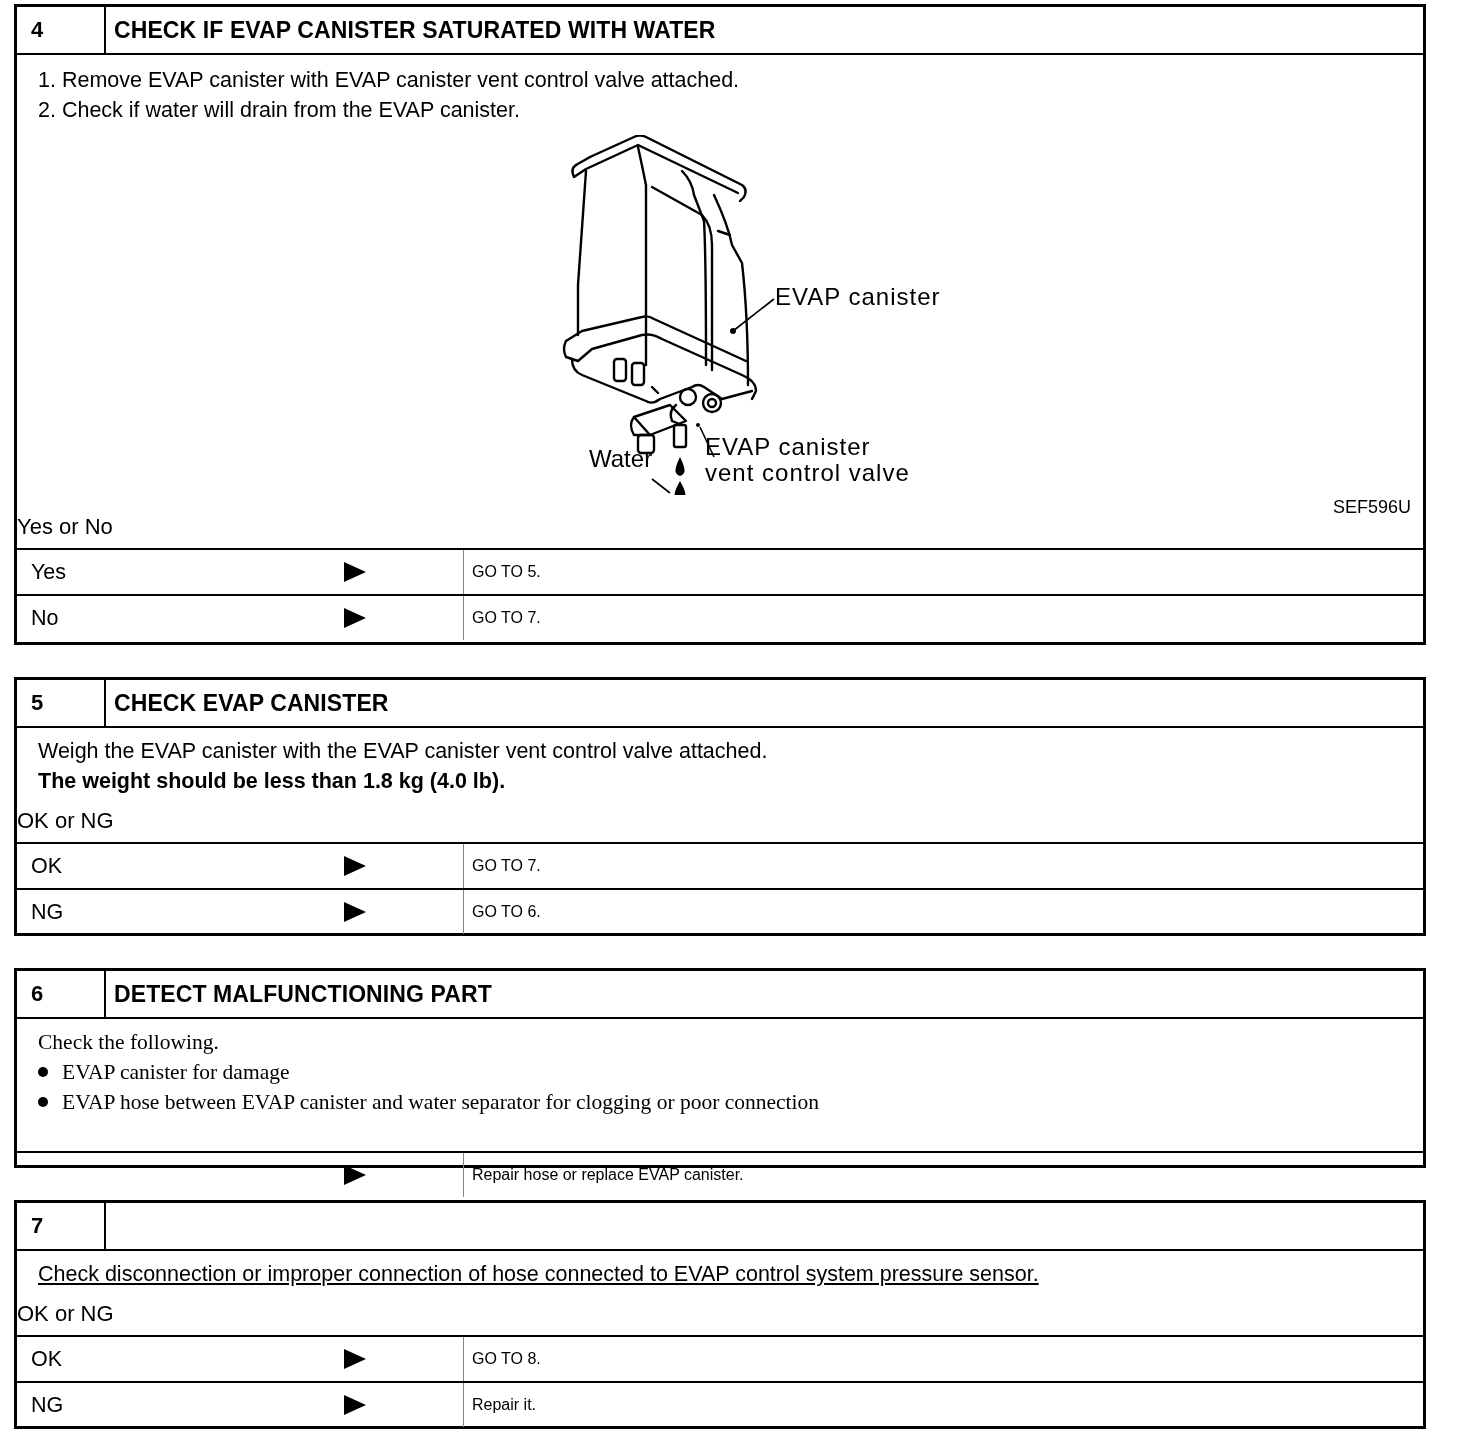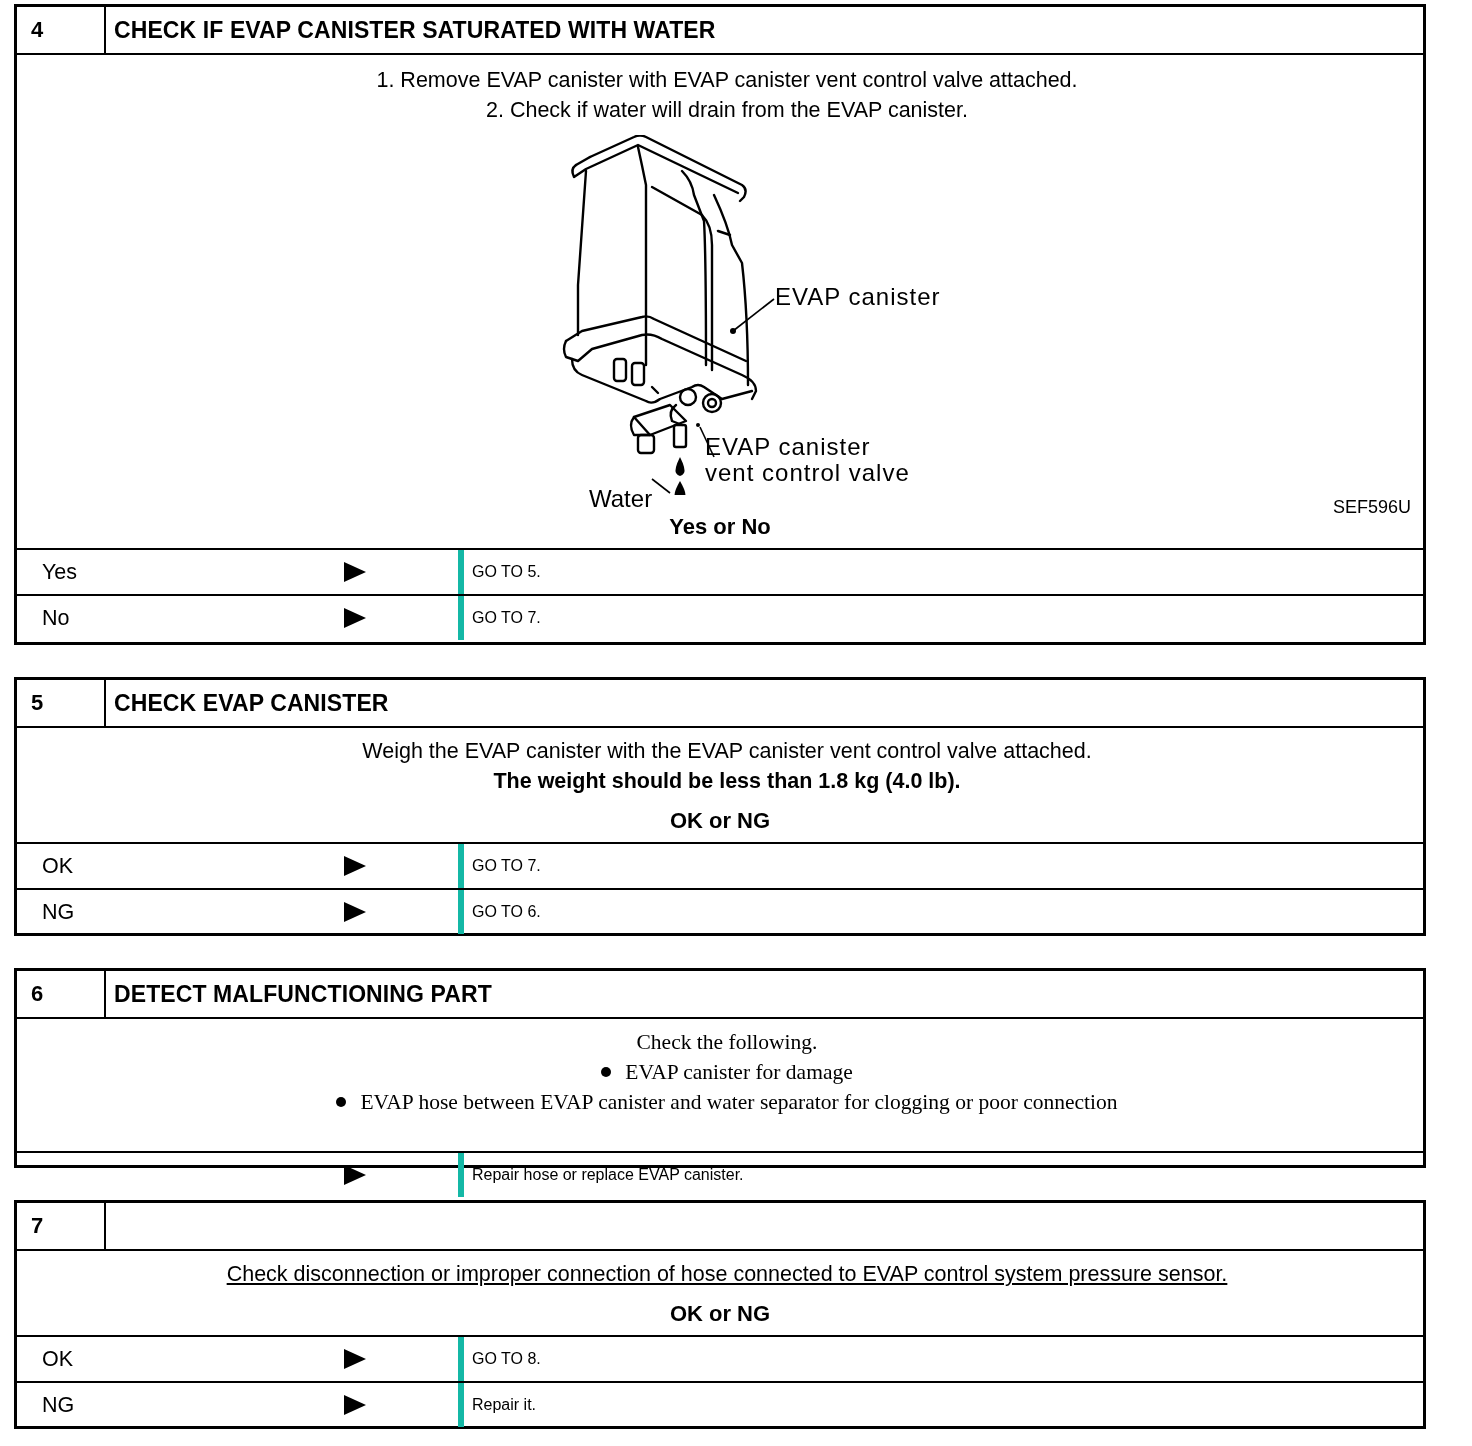--- a/index.html
+++ b/index.html
@@ -13,28 +13,28 @@
   }
   .hdr { display: flex; height: 46px; border-bottom: 2px solid #000; }
   .hdr .num {
     width: 89px; border-right: 2px solid #000; box-sizing: border-box;
     font-weight: bold; font-size: 22px; padding-left: 14px; line-height: 46px;
   }
   .hdr .title {
     font-weight: bold; font-size: 23px; padding-left: 8px; line-height: 46px;
     letter-spacing: 0.1px;
   }
-  .body { position: relative; font-size: 21.5px; padding-left: 14px; text-align: center; }
+  .body { position: relative; font-size: 21.5px; padding-left: 21px; }
   .line { height: 30px; line-height: 30px; white-space: nowrap; }
   .bold { font-weight: bold; }
-  .center-label { font-weight: bold; font-size: 22px; text-align: center; }
+  .center-label { font-weight: normal; font-size: 22px; }
   .row { display: flex; height: 44px; border-top: 2px solid #000; }
   .row .left {
-    width: 447px; border-right: 6px solid #14b8a6; box-sizing: border-box;
-    position: relative; padding-left: 25px; font-size: 21.5px; line-height: 44px;
+    width: 447px; border-right: 1px solid #14b8a6; box-sizing: border-box;
+    position: relative; padding-left: 14px; font-size: 21.5px; line-height: 44px;
   }
   .row .left .arrow {
     position: absolute; left: 327px; top: 12px; width: 0; height: 0;
     border-top: 10px solid transparent; border-bottom: 10px solid transparent;
     border-left: 22px solid #000;
   }
   .row .right { padding-left: 8px; font-size: 16px; line-height: 44px; }
   .bullet { display: inline-block; width: 10px; height: 10px; border-radius: 50%;
     background: #000; margin-right: 14px; vertical-align: middle; position: relative; top: -2px; }
   .fig-code { position: absolute; right: 12px; font-size: 18px; }
@@ -93,21 +93,21 @@
       <path d="M 158 292 L 172 322" stroke="#000" stroke-width="1.6" fill="none"></path>
       <path d="M 110 344 L 128 358" stroke="#000" stroke-width="1.6" fill="none"></path>
 
       <path d="M 138 322 Q 132 334 134 338 Q 138 344 142 338 Q 144 334 138 322 Z" fill="#000"></path>
       <path d="M 138 346 Q 131 358 133 362 Q 138 368 143 362 Q 145 358 138 346 Z" fill="#000"></path>
     </svg>
 
     <div class="diag-label" style="left:758px; top:228px;">EVAP canister</div>
     <div class="diag-label" style="left:688px; top:378px;">EVAP canister</div>
     <div class="diag-label" style="left:688px; top:404px;">vent control valve</div>
-    <div class="diag-label" style="left:572px; top:390px; letter-spacing:0;margin-top:40px;">Water</div>
+    <div class="diag-label" style="left:572px; top:390px; letter-spacing:0;">Water</div>
     <div class="fig-code" style="top:442px;">SEF596U</div>
   </div>
   <div class="center-label" style="height:42px; line-height:42px;">Yes or No</div>
   <div class="row">
     <div class="left"><span>Yes</span><span class="arrow"></span></div>
     <div class="right">GO TO 5.</div>
   </div>
   <div class="row">
     <div class="left"><span>No</span><span class="arrow"></span></div>
     <div class="right">GO TO 7.</div>

